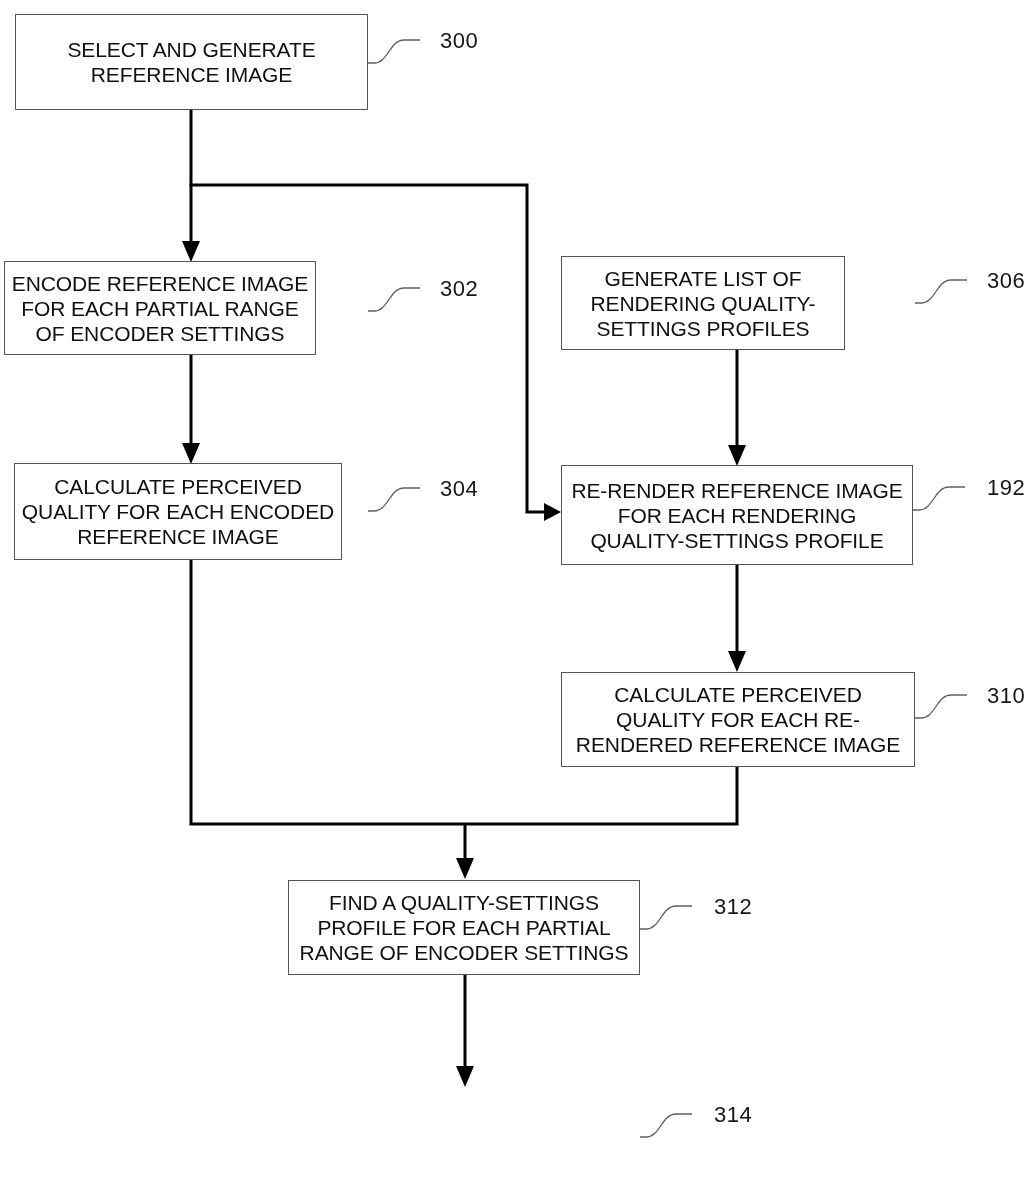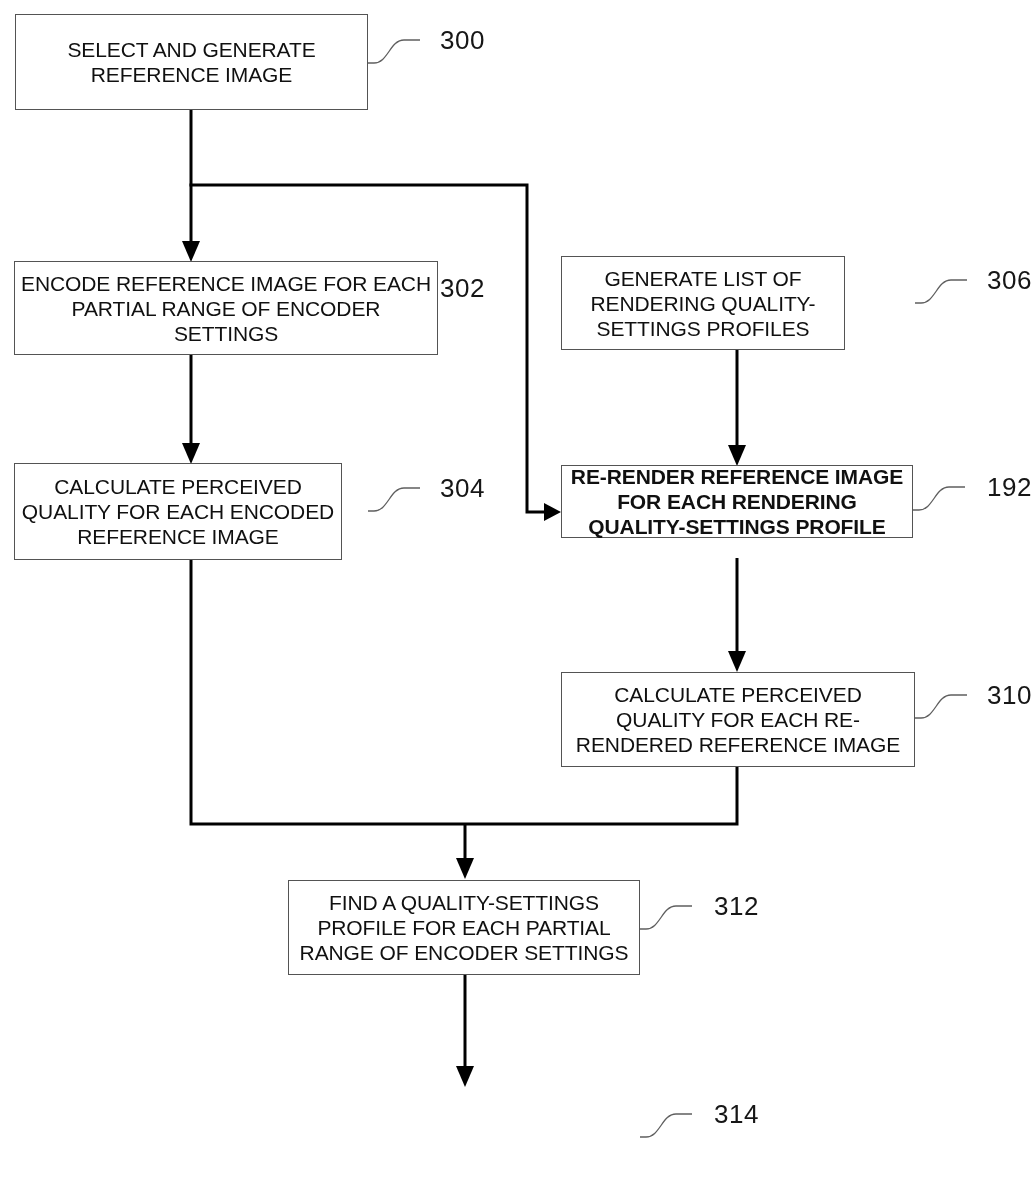--- a/index.html
+++ b/index.html
@@ -19,30 +19,30 @@
     display:flex;align-items:center;justify-content:center;
     text-align:center;
     color:#101010;
     font-size:21px;line-height:25px;
     letter-spacing:-0.1px;
     padding:10px 6px;
   }
   .ref{
     position:absolute;
     color:#161616;
-    font-size:26px;line-height:25px;
+    font-size:22px;line-height:25px;
     letter-spacing:0.5px;
     white-space:nowrap;
   }
   
   .b300{left:15px;  top:14px;   width:353px; height:96px;}
-  .b302{left:14px;  top:261px;  width:424px; height:94px;}
+  .b302{left:4px;  top:261px;  width:312px; height:94px;}
   .b304{left:14px;  top:463px;  width:328px; height:97px;}
   .b306{left:561px; top:256px;  width:284px; height:94px;}
-  .b308{left:561px; top:465px;  width:352px; height:73px;font-weight:bold;}
+  .b308{left:561px; top:465px;  width:352px; height:100px;}
   .b310{left:561px; top:672px;  width:354px; height:95px;}
   .b312{left:288px; top:880px;  width:352px; height:95px;}
   .b314{left:288px; top:1088px; width:352px; height:95px;}
   
   .r300{left:440px; top:28px;}
   .r302{left:440px; top:276px;}
   .r304{left:440px; top:476px;}
   .r306{left:987px; top:268px;}
   .r308{left:987px; top:475px;}
   .r310{left:987px; top:683px;}

